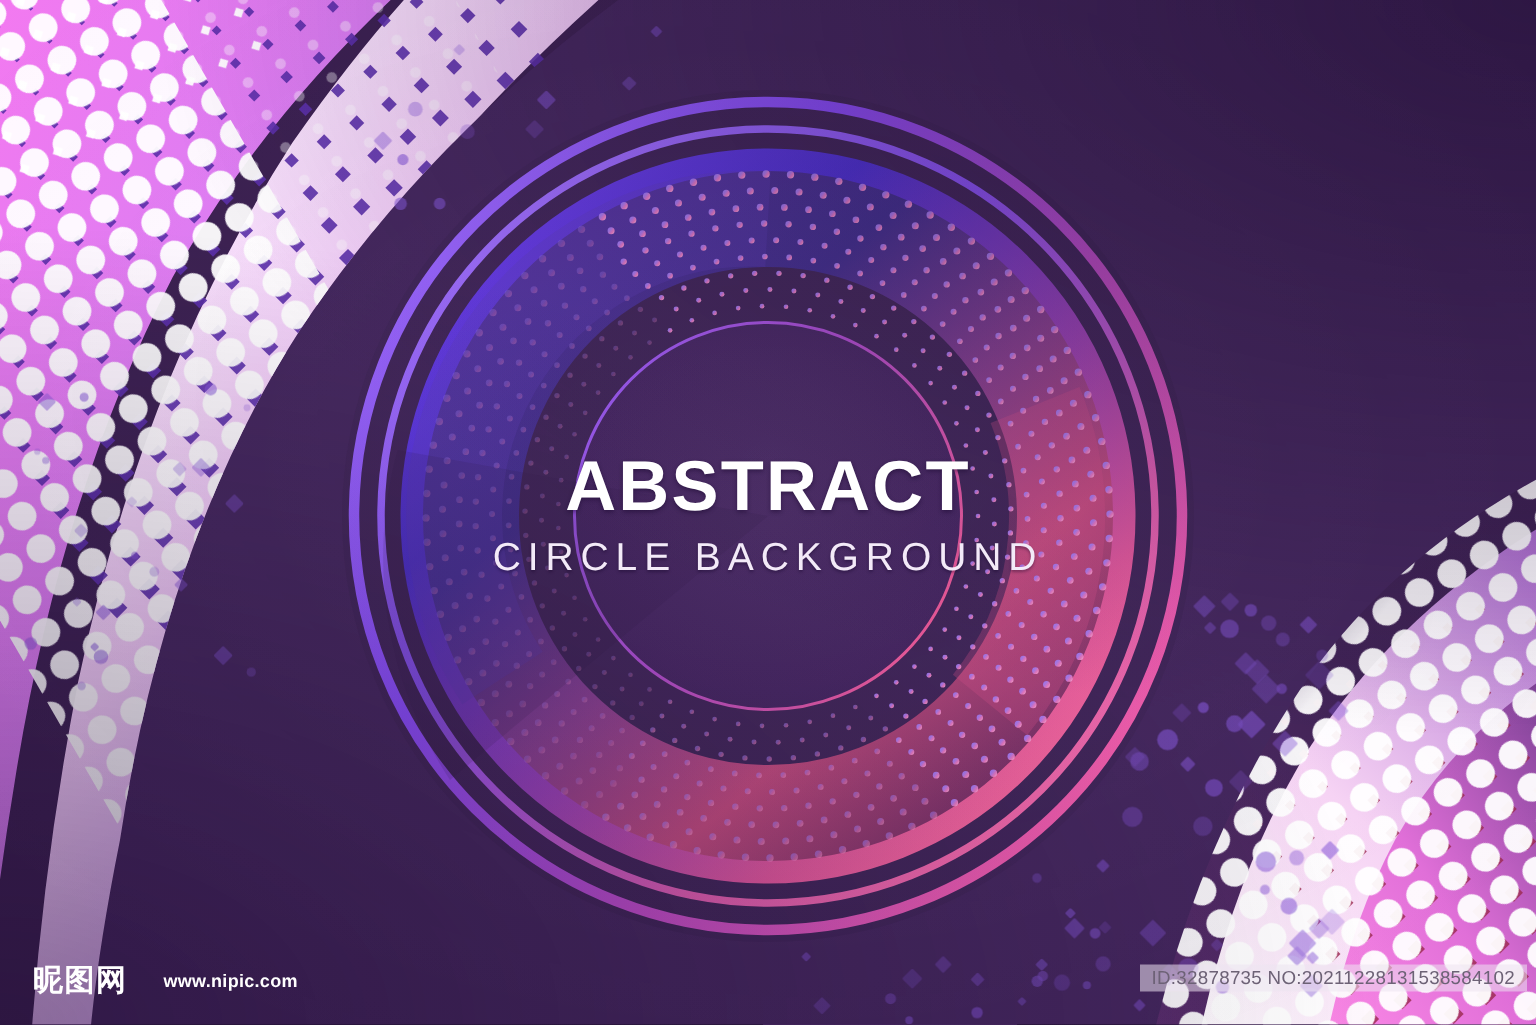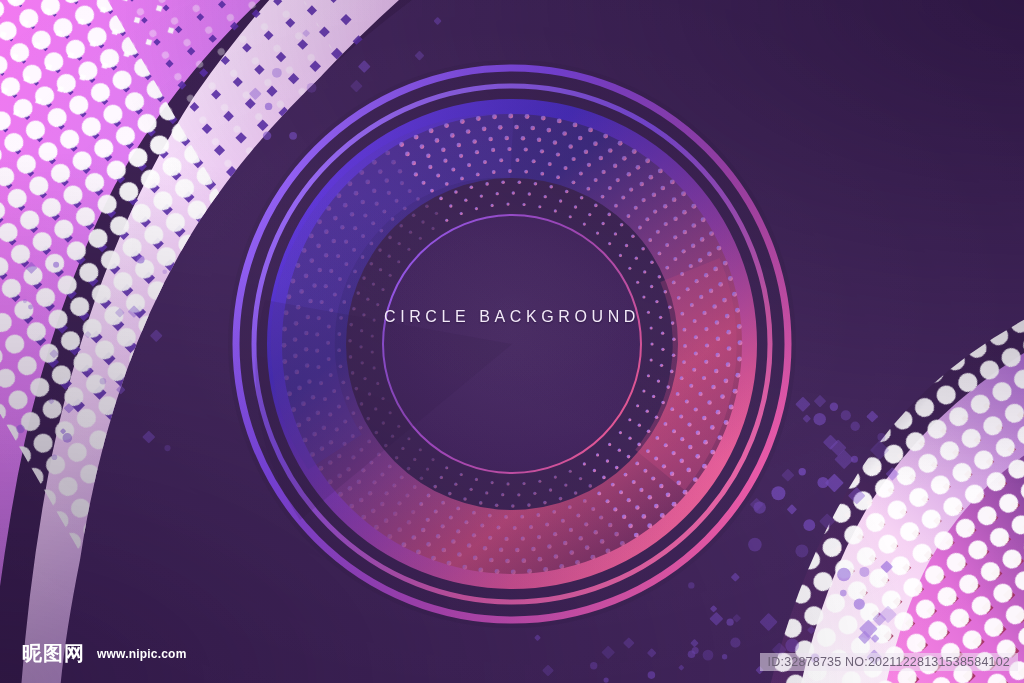--- a/index.html
+++ b/index.html
@@ -37,44 +37,44 @@
   #title{
     font-size:47px;
     font-weight:bold;
     letter-spacing:1.5px;
     color:#ffffff;
     line-height:1.02;
     text-shadow:0 1px 3px rgba(20,5,40,.45);
   }
   #subtitle{
     margin-top:8px;
-    font-size:16px;
+    font-size:26px;
     font-weight:400;
     letter-spacing:4.6px;
     color:#f3eaf8;
     text-shadow:0 1px 2px rgba(20,5,40,.4);
   }
 
   
   #watermark{
     position:absolute;left:22px;bottom:16px;
-    display:flex;align-items:center;gap:12px;
+    display:flex;align-items:center;gap:24px;
     pointer-events:none;
   }
   #wm-logo{
     font-size:20px;font-weight:bold;color:#ffffff;
     letter-spacing:1px;
     font-family:"DejaVu Sans",sans-serif;
   }
   #wm-url{
     font-size:12px;font-weight:bold;color:#ffffff;
     letter-spacing:.2px;
   }
   #idbar{
-    position:absolute;right:6px;bottom:12px;
+    position:absolute;right:6px;bottom:22px;
     padding:2px 8px;
     background:rgba(236,228,241,.55);
     color:#6d6276;
     font-size:12.5px;
     letter-spacing:.2px;
     white-space:nowrap;
   }
 </style>
 </head>
 <body>
@@ -1663,20 +1663,21 @@
 
     <circle cx="512" cy="344" r="129" fill="url(#gInnerFill)"></circle>
     <circle cx="512" cy="344" r="129" fill="none" stroke="url(#gInnerHair)" stroke-width="2"></circle>
 
     <path d="M 512,344 L 300,520 A 270,270 0 0 1 265,300 Z" fill="#2E1740" opacity=".14"></path>
   </svg>
 
   <div class="vignette"></div>
 
   <div id="centre-text">
+    <div id="title">ABSTRACT</div>
     <div id="subtitle">CIRCLE BACKGROUND</div>
   </div>
 
   <div id="watermark">
     <span id="wm-logo">昵图网</span>
     <span id="wm-url">www.nipic.com</span>
   </div>
 
   <div id="idbar">ID:32878735 NO:20211228131538584102</div>
 </div>

